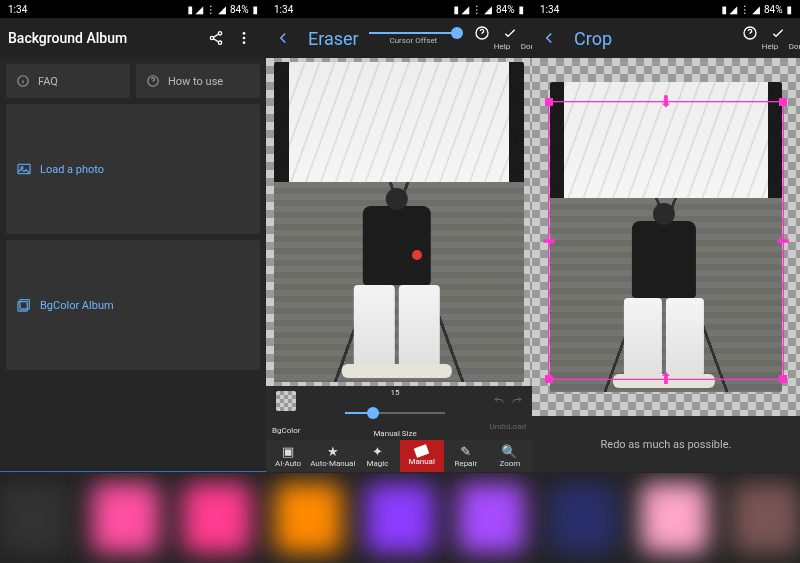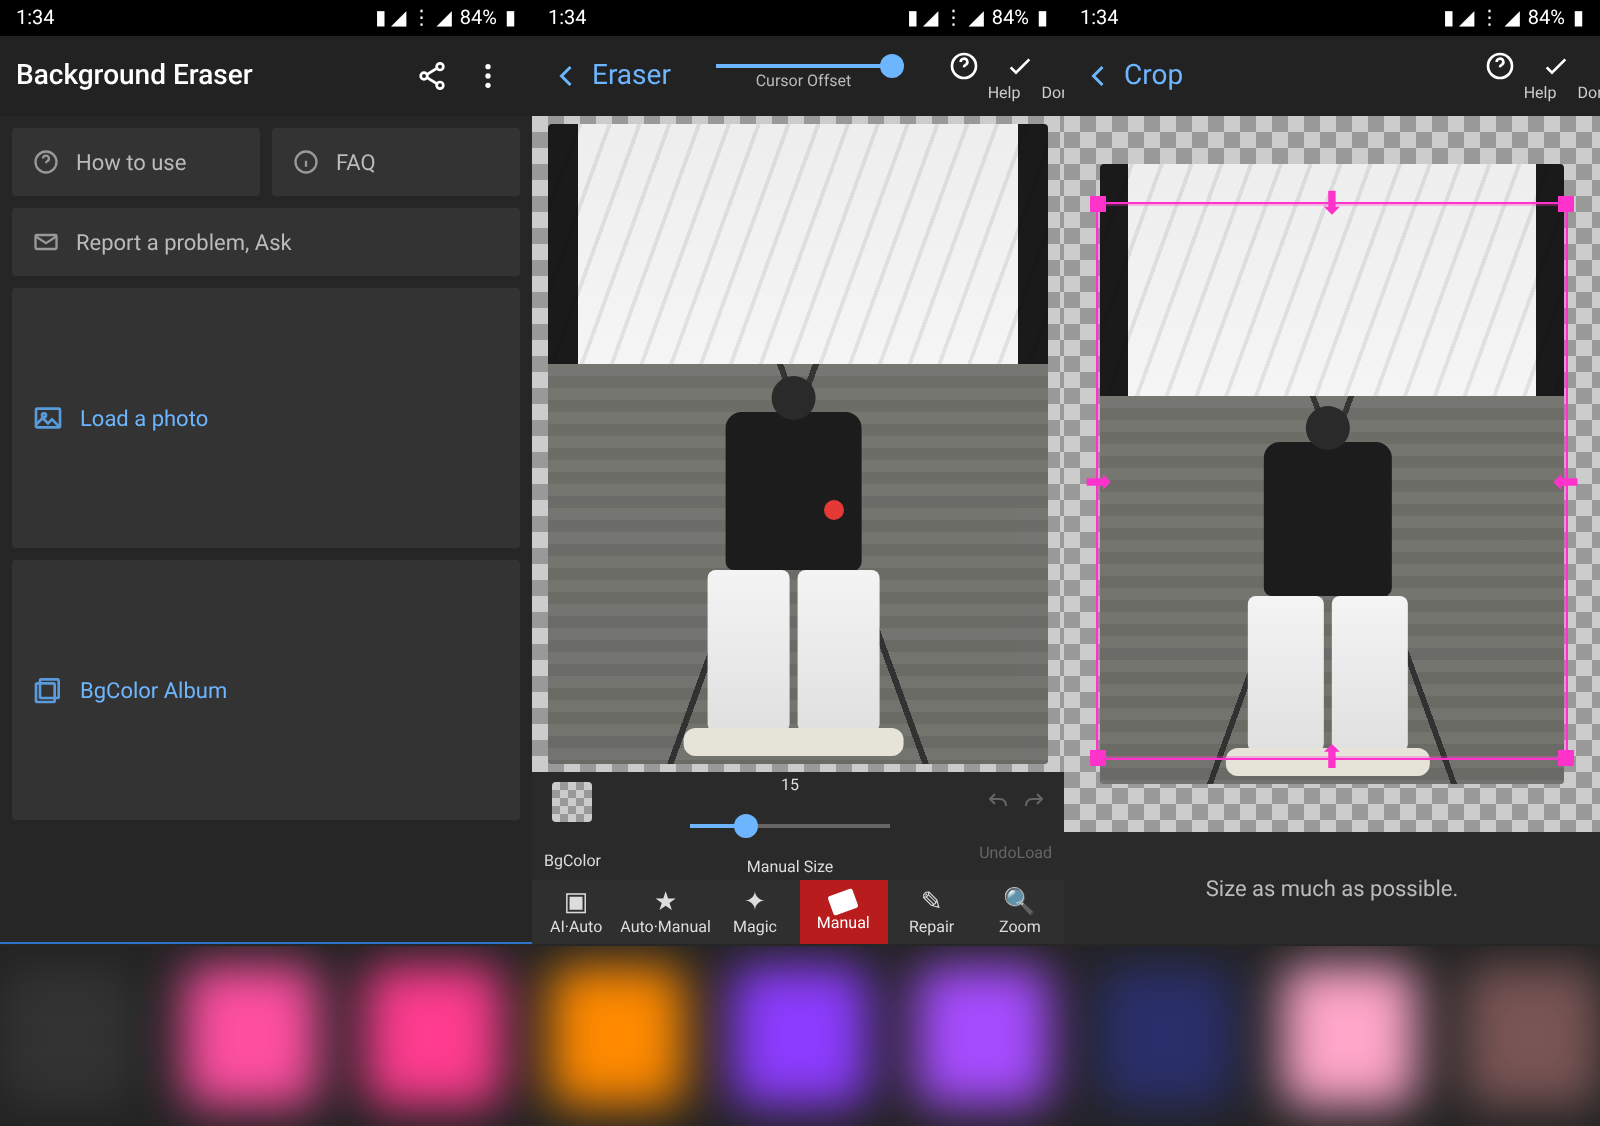--- a/index.html
+++ b/index.html
@@ -40,22 +40,22 @@
     color:#fff; font-size:14px; font-weight:500;
   }
   .header .spacer { flex:1; }
   .icon-btn {
     width:28px; height:36px;
     display:flex; flex-direction:column; align-items:center; justify-content:center;
     color:#fff; cursor:pointer;
   }
   .icon-btn.small-label .lbl { font-size:8px; color:#ccc; margin-top:1px;margin-left:40px; }
   .back-btn {
-    display:flex; align-items:center; gap:4px; cursor:pointer; color:#6db6ff;
-    font-size:14px;
+    display:flex; align-items:center; gap:16px; cursor:pointer; color:#6db6ff;
+    font-size:18px;
   }
 
   
   .tiles { padding:6px; display:flex; flex-direction:column; gap:6px; }
   .row-tiles { display:flex; gap:6px; }
   .tile {
     background:#333; border-radius:2px;
     display:flex; align-items:center; gap:8px;
     padding: 10px 10px;
     color:#bbb; font-size:11px;
@@ -203,21 +203,21 @@
     <div class="statusbar">
       <span>1:34</span>
       <span class="right">
         <span>▮ ◢ ⋮ ◢</span>
         <span>84%</span>
         <span>▮</span>
       </span>
     </div>
 
     <div class="header">
-      <span class="title">Background Eraser</span>
+      <span class="title">Background Album</span>
       <span class="spacer"></span>
       <div class="icon-btn">
         <svg width="16" height="16" viewBox="0 0 24 24" fill="none" stroke="#fff" stroke-width="2">
           <circle cx="18" cy="5" r="2.5"></circle>
             <circle cx="6" cy="12" r="2.5"></circle>
             <circle cx="18" cy="19" r="2.5"></circle>
           <path d="M8 11l8-5M8 13l8 5"></path>
         </svg>
       </div>
       <div class="icon-btn">
@@ -227,38 +227,31 @@
             <circle cx="12" cy="19" r="2"></circle>
         </svg>
       </div>
     </div>
 
     <div class="tiles">
       <div class="row-tiles">
         <div class="tile half">
           <svg width="14" height="14" viewBox="0 0 24 24" fill="none" stroke="#999" stroke-width="2">
               <circle cx="12" cy="12" r="9"></circle>
+              <path d="M12 8v.01M12 11v5"></path>
+            </svg>
+          <span>FAQ</span>
+        </div>
+        <div class="tile half">
+          <svg width="14" height="14" viewBox="0 0 24 24" fill="none" stroke="#999" stroke-width="2">
+              <circle cx="12" cy="12" r="9"></circle>
               <path d="M9.5 9a2.5 2.5 0 1 1 3.5 2.3c-.8.4-1 .9-1 1.7M12 17h.01"></path>
             </svg>
           <span>How to use</span>
         </div>
-        <div class="tile half">
-          <svg width="14" height="14" viewBox="0 0 24 24" fill="none" stroke="#999" stroke-width="2">
-              <circle cx="12" cy="12" r="9"></circle>
-              <path d="M12 8v.01M12 11v5"></path>
-            </svg>
-          <span>FAQ</span>
-        </div>
-      </div>
-      <div class="tile">
-        <svg width="14" height="14" viewBox="0 0 24 24" fill="none" stroke="#999" stroke-width="2">
-            <rect x="3" y="6" width="18" height="12" rx="1"></rect>
-            <path d="M3 7l9 6 9-6"></path>
-          </svg>
-        <span>Report a problem, Ask</span>
       </div>
       <div class="tile tall">
         <svg width="16" height="16" viewBox="0 0 24 24" fill="none" stroke="#5a9bdc" stroke-width="2">
             <rect x="3" y="5" width="18" height="14" rx="1"></rect>
             <circle cx="9" cy="10" r="1.5"></circle>
             <path d="M3 17l5-5 4 4 3-3 6 6"></path>
           </svg>
         <span class="tile-text blue">Load a photo</span>
       </div>
       <div class="tile tall">
@@ -440,21 +433,21 @@
         <div class="crop-corner ch-bl"></div>
         <div class="crop-corner ch-br"></div>
         <span class="crop-handle-arrow ca-l">➡</span>
         <span class="crop-handle-arrow ca-r">⬅</span>
         <span class="crop-handle-arrow ca-t">⬇</span>
         <span class="crop-handle-arrow ca-b">⬆</span>
       </div>
     </div>
 
     <div class="crop-msg">
-      <span>Size as much as possible.</span>
+      <span>Redo as much as possible.</span>
     </div>
   </div>
 
 </div>
 
 <div class="blurstrip">
   <div class="blurstrip-row">
     <div class="bsq" style="background:#333"></div>
     <div class="bsq" style="background:#ff4fa1"></div>
     <div class="bsq" style="background:#ff3c8f"></div>

